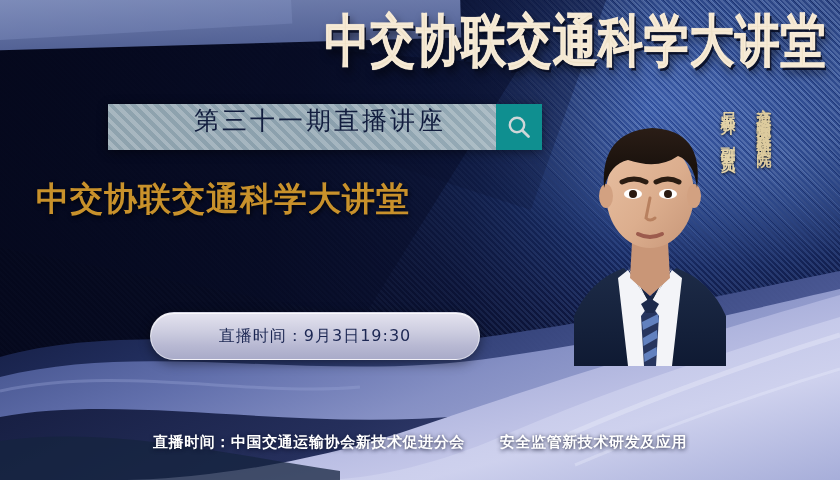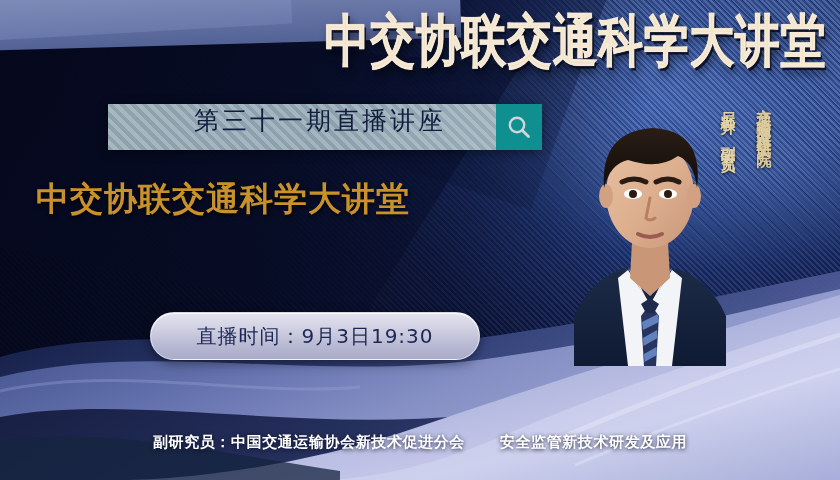--- a/index.html
+++ b/index.html
@@ -158,21 +158,21 @@
   .time-pill{
     position:absolute;left:150px;top:312px;
     width:330px;height:48px;border-radius:26px;
     z-index:16;
     background:linear-gradient(180deg,#e4e3ef 0%,#cdcde0 40%,#b7b8d2 72%,#a9abc9 100%);
     display:flex;align-items:center;justify-content:center;
     box-shadow:0 3px 12px rgba(0,0,0,.45), inset 0 1px 0 rgba(255,255,255,.8);
     border:1px solid rgba(255,255,255,.5);
   }
   .time-text{
-    font-size:20px;font-weight:500;letter-spacing:1px;
+    font-size:16px;font-weight:500;letter-spacing:1px;
     color:#1c2753;
     font-family:"DejaVu Sans","Liberation Sans",sans-serif;
   }
 
   
   .portrait{
     position:absolute;left:566px;top:66px;width:168px;height:300px;
     z-index:12;
   }
   .portrait svg{display:block;}
@@ -361,18 +361,18 @@
 
       <path d="M0 176 C110 160 230 190 340 206 L340 215 L0 215 Z" fill="#16243f" opacity=".75"></path>
     </svg>
   </div>
 
   <div class="time-pill">
     <span class="time-text">直播时间：9月3日19:30</span>
   </div>
 
   <div class="footer">
-    <span class="footer-text">副研究员：中国交通运输协会新技术促进分会</span>
+    <span class="footer-text">直播时间：中国交通运输协会新技术促进分会</span>
     <span class="footer-gap"></span>
     <span class="footer-text">安全监管新技术研发及应用</span>
   </div>
 
 </div>
 
 </body></html>

